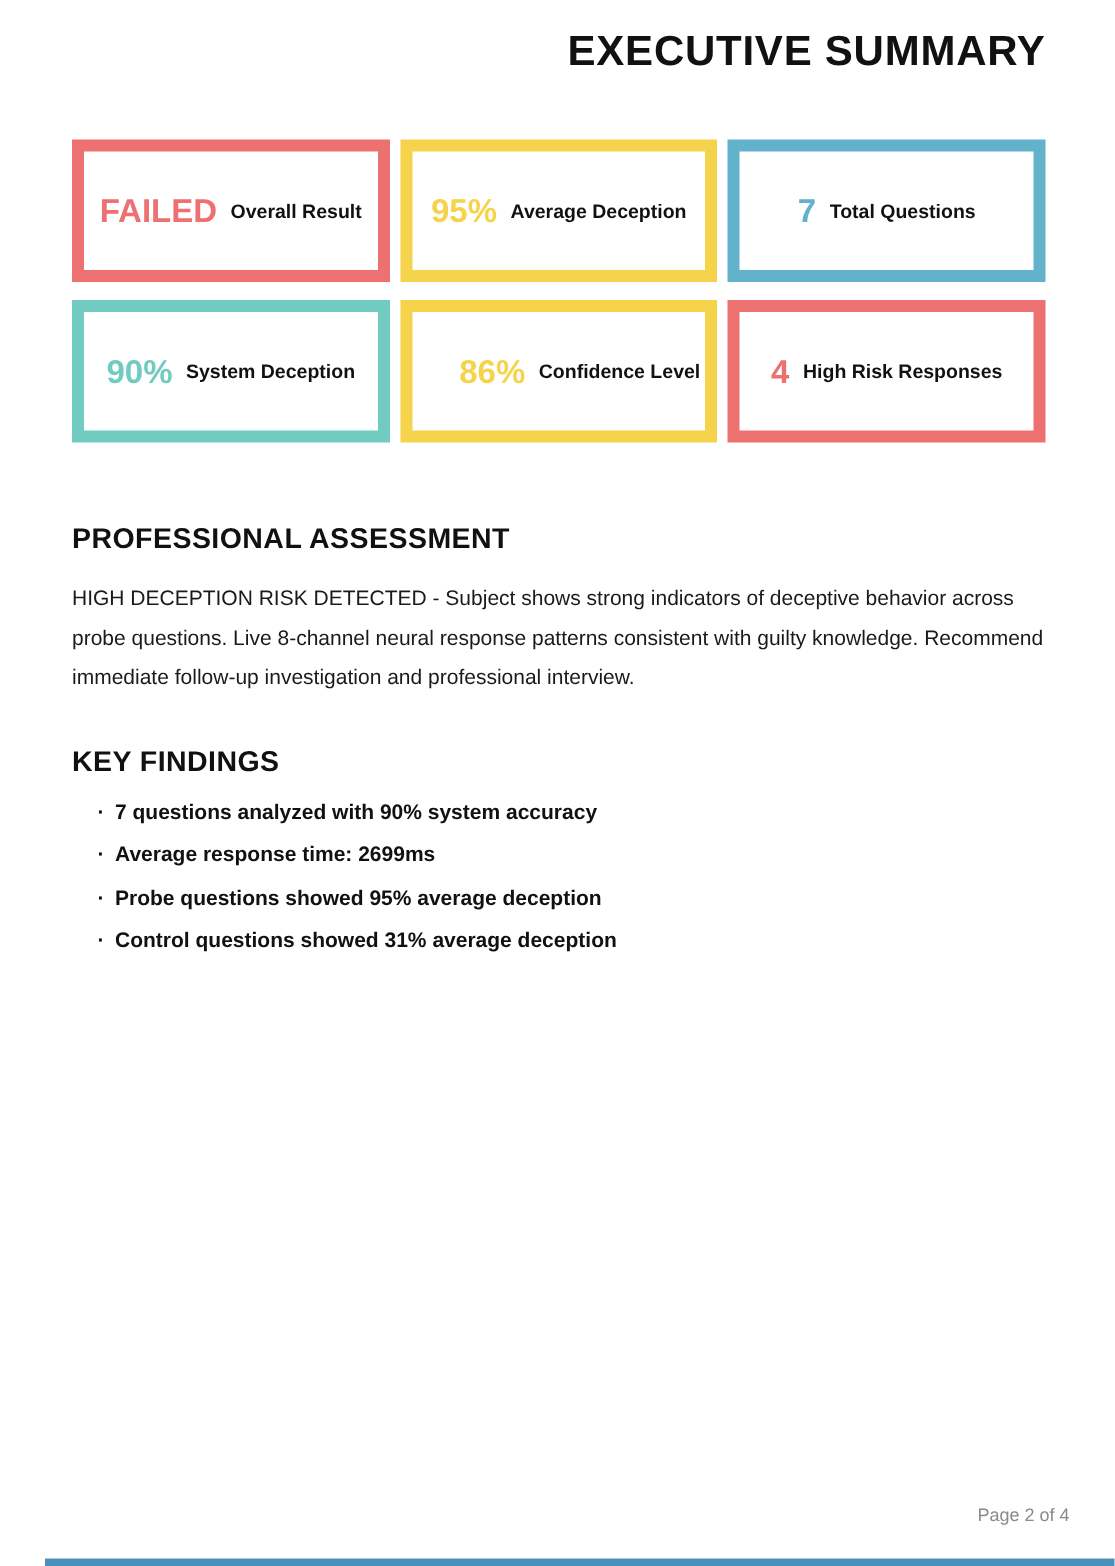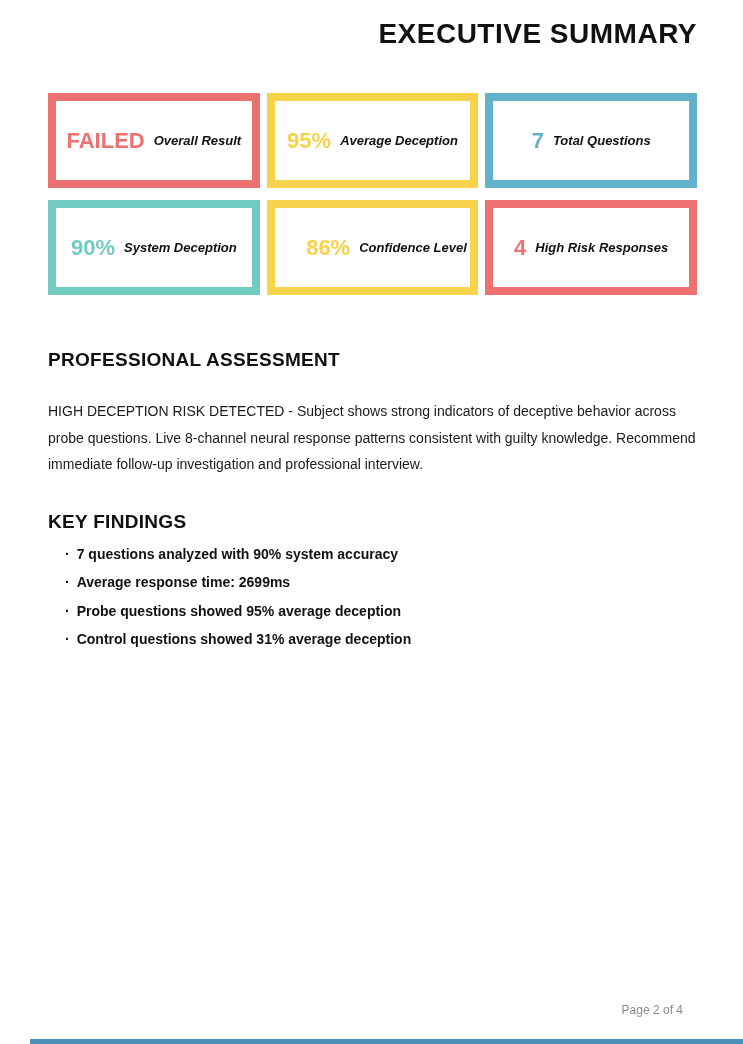--- a/index.html
+++ b/index.html
@@ -46,31 +46,30 @@
   .stat-value {
     font-size: 22px;
     font-weight: 700;
     line-height: 1;
   }
   .stat-label {
     font-size: 13px;
     font-weight: 700;
     color: #111111;
     line-height: 1;
-    font-style: italic;
   }
   .section-heading {
     font-size: 19px;
     font-weight: 700;
     letter-spacing: 0.3px;
     color: #111111;
   }
   .assessment-heading { margin-top: 54px; }
   .assessment-body {
-    margin-top: 27px;
+    margin-top: 14px;
     width: 652px;
     font-size: 14px;
     line-height: 1.9;
     color: #1a1a1a;
   }
   .findings-heading { margin-top: 33px; }
   .findings-list {
     margin-top: 14px;
     list-style: none;
     padding-left: 17px;
@@ -83,21 +82,21 @@
     line-height: 1;
   }
   .findings-list li::before {
     content: "\00B7";
     font-weight: 700;
     margin-right: 7px;
   }
   .page-footer {
     position: absolute;
     top: 1003px;
-    right: 60px;
+    right: 30px;
     font-size: 12px;
     color: #8a8a8a;
   }
   .page-bottom-bar {
     position: absolute;
     left: 30px;
     right: 0;
     bottom: 0;
     height: 5px;
     background: #4a90b8;

